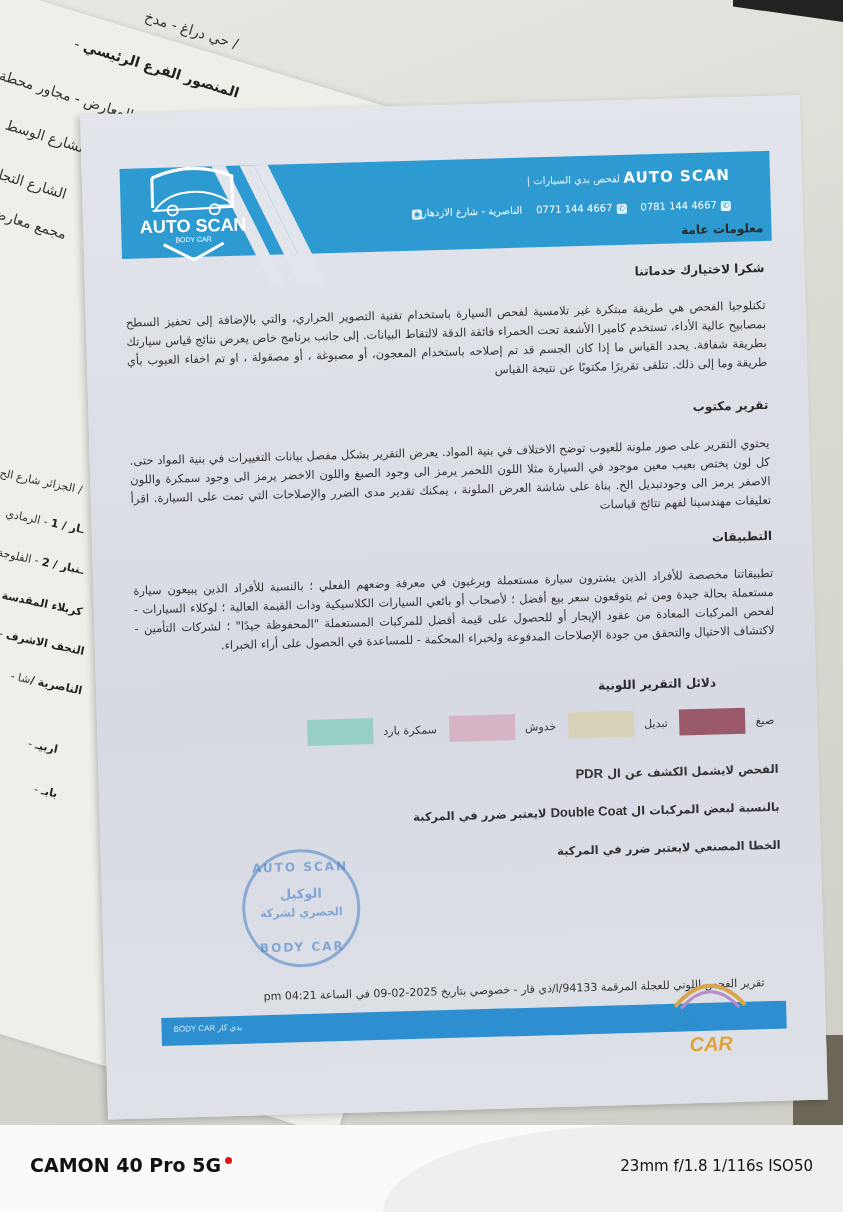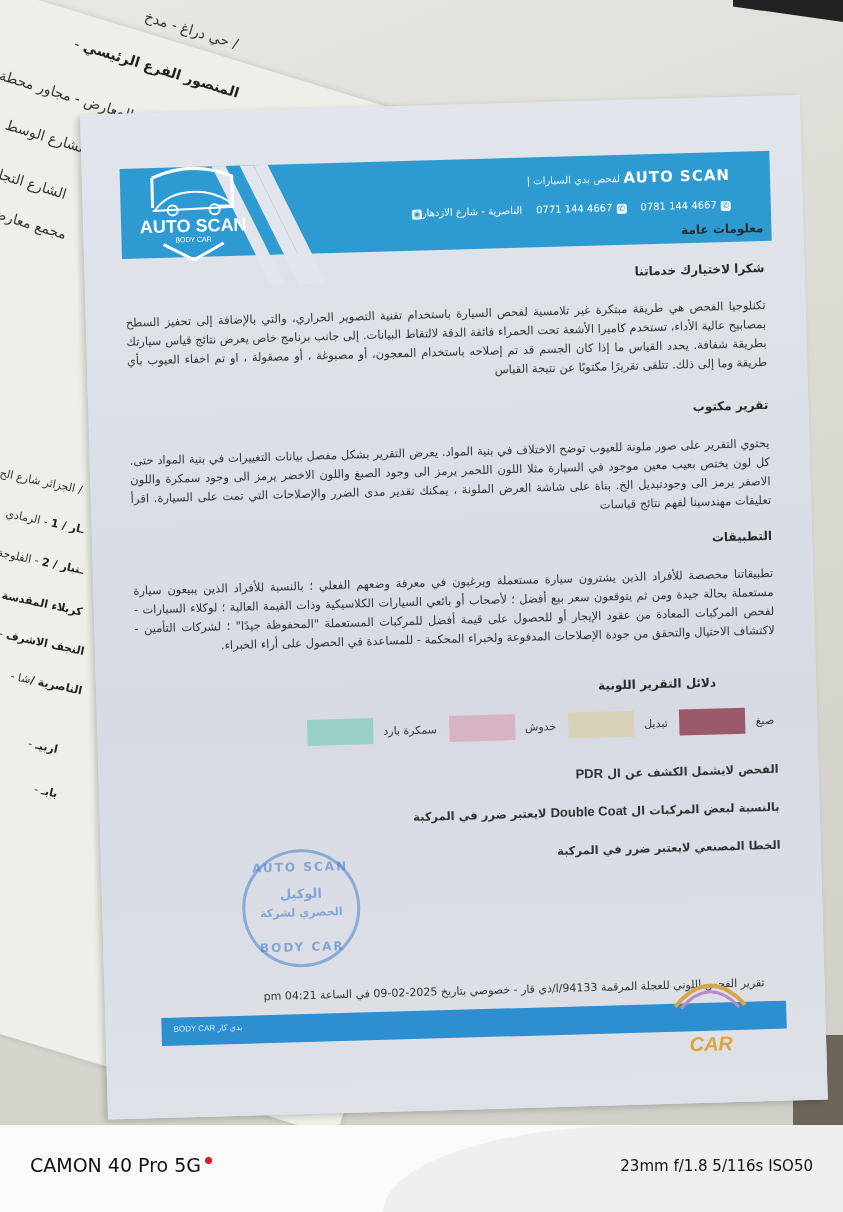--- a/index.html
+++ b/index.html
@@ -36,21 +36,21 @@
   .stamp .t2{position:absolute;top:34px;left:0;right:0;font-size:13px;direction:rtl;}
   .stamp .t3{position:absolute;top:54px;left:0;right:0;font-size:11px;direction:rtl;}
   .stamp .t4{position:absolute;bottom:10px;left:0;right:0;font-size:12px;letter-spacing:2px;}
   .footer-line{position:absolute;right:60px;top:880px;direction:rtl;font-size:11px;color:#333;white-space:nowrap;}
   .footer-band{position:absolute;left:56px;top:905px;width:625px;height:28px;background:#2d8ed0;}
   .footer-band span{position:absolute;left:12px;top:7px;color:#d6ebf8;font-size:8px;font-family:"Liberation Sans",sans-serif;}
   .body-car-logo{position:absolute;left:560px;top:868px;width:90px;height:90px;}
   
   .camera-bar{position:absolute;left:0;top:1125px;width:843px;height:87px;background:#fafafa;}
   .camera-bar .curve{position:absolute;right:0;top:0;width:460px;height:87px;background:#efefef;border-top-left-radius:260px 87px;}
-  .cam-model{position:absolute;left:30px;top:1154px;font-size:19px;color:#111;font-family:"DejaVu Sans",sans-serif;font-weight:400;}
+  .cam-model{position:absolute;left:30px;top:1154px;font-size:19px;color:#111;font-family:"DejaVu Sans",sans-serif;font-weight:700;}
   .cam-dot{display:inline-block;width:7px;height:7px;background:#e0161b;border-radius:50%;position:relative;top:-8px;margin-left:4px;}
   .cam-meta{position:absolute;right:30px;top:1157px;font-size:15px;color:#111;font-family:"DejaVu Sans",sans-serif;}
 </style>
 </head>
 <body>
 
 <div class="bg-top"></div>
 <div class="dark-corner"></div>
 <div class="floor"></div>
 
@@ -150,13 +150,13 @@
     <path d="M16 42 Q45 10 74 42" fill="none" stroke="#b98ac9" stroke-width="3"></path>
     <text x="45" y="62" text-anchor="middle" fill="#2d8ed0" font-family="Liberation Sans, sans-serif" font-size="24" font-weight="bold" font-style="italic">BODY</text>
     <text x="45" y="85" text-anchor="middle" fill="#e0a43a" font-family="Liberation Sans, sans-serif" font-size="20" font-weight="bold" font-style="italic">CAR</text>
   </svg>
 </div>
 
 <div class="camera-bar">
   <div class="curve"></div>
 </div>
 <div class="cam-model"><span>CAMON 40 Pro 5G</span><span class="cam-dot"></span></div>
-<div class="cam-meta">23mm f/1.8 5/116s ISO50</div>
+<div class="cam-meta">23mm f/1.8 1/116s ISO50</div>
 
 </body></html>

